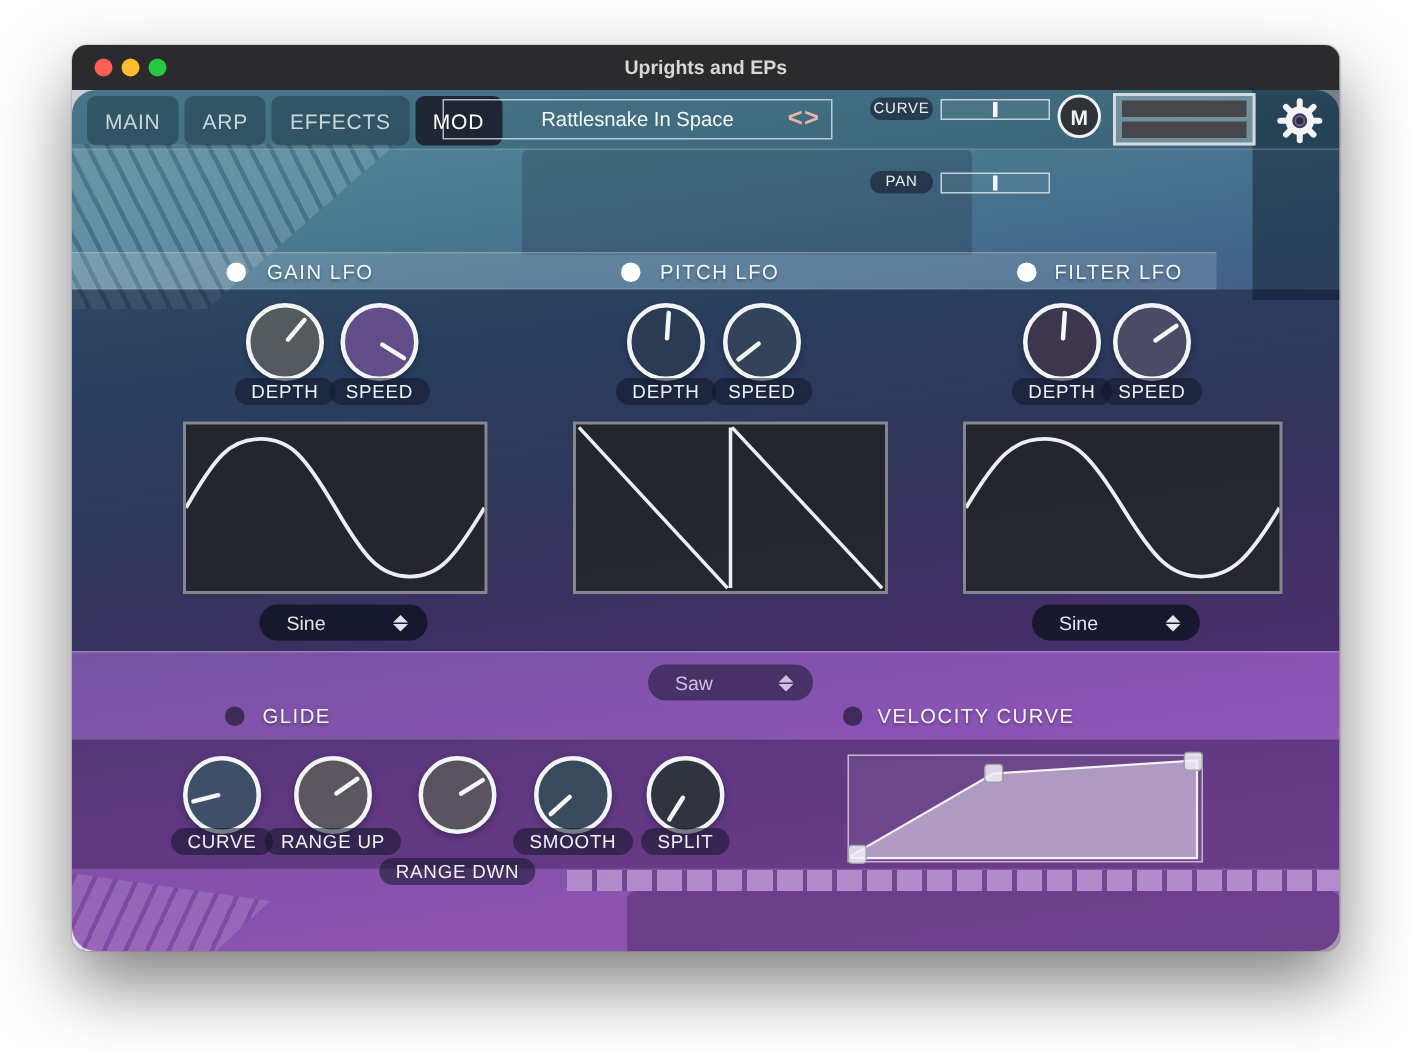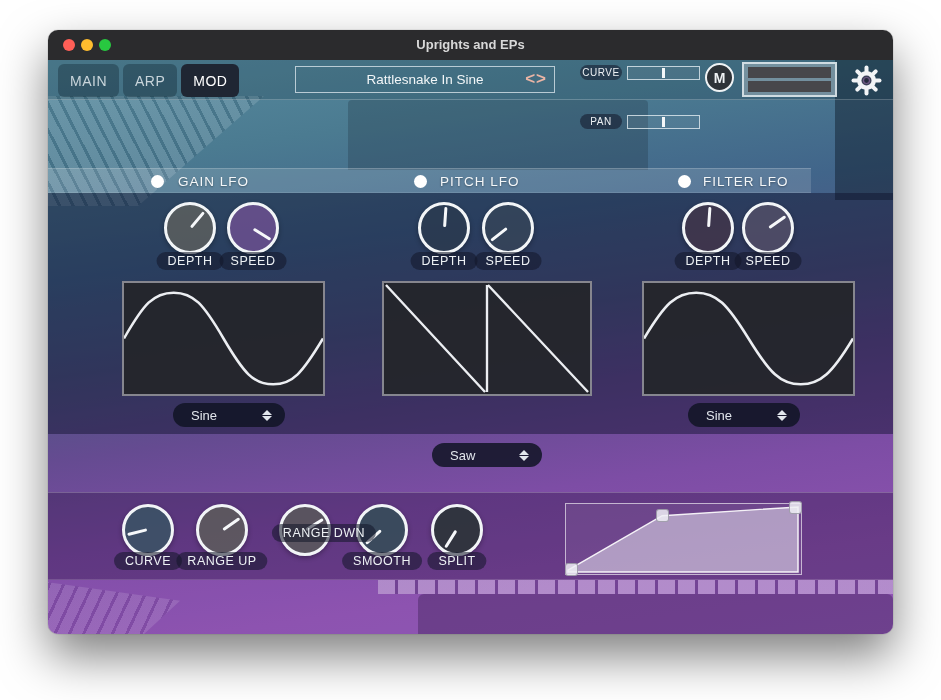--- a/index.html
+++ b/index.html
@@ -12,21 +12,21 @@
   .titlebar { position:relative; height:30px; background:#2b2b2d; }
   .traffic { position:absolute; top:9px; width:12px; height:12px; border-radius:50%; }
   .t-close { left:15px; background:#ff5f57; }
   .t-min   { left:33px; background:#febc2e; }
   .t-zoom  { left:51px; background:#28c840; }
   .titlebar-title { position:absolute; left:0; right:0; top:0; height:30px; line-height:30px;
     text-align:center; color:#d8d8d8; font-size:13px; font-weight:bold; }
 
   
   .plugin { position:relative; width:845px; height:574px;
-    background:linear-gradient(172deg,#578a9e 0%, #4b7b91 16%, #41658a 32%, #4e5584 46%, #654b91 58%, #7d4da5 72%, #8b52ae 86%, #8f57b2 100%); }
+    background:linear-gradient(172deg,#578a9e 0%, #4b7b91 16%, #41658a 32%, #4e5584 46%, #654b91 58%, #7d4da5 72%, #8b52ae 86%, #8f57b2 100%);border-radius:16px; }
 
   
   .deco { position:absolute; pointer-events:none; }
   .deco-keys-topleft { left:0; top:36px; width:300px; height:110px; opacity:.5;
     background:repeating-linear-gradient(63deg, rgba(235,244,248,.30) 0 9px, rgba(20,40,55,.22) 9px 12px);
     clip-path:polygon(0 0, 72% 0, 30% 100%, 0 100%); }
   .deco-piano-top { left:300px; top:40px; width:300px; height:70px; background:rgba(30,45,60,.28); border-radius:4px 4px 0 0; }
   .deco-dark-right { right:0; top:0; width:58px; height:140px; background:rgba(10,22,36,.45); }
   .deco-keys-footer { left:330px; top:520px; width:515px; height:14px; opacity:.65;
     background:repeating-linear-gradient(90deg, rgba(245,240,250,.55) 0 17px, rgba(70,40,100,.55) 17px 20px); }
@@ -124,25 +124,26 @@
       <div class="deco deco-dark-right"></div>
       <div class="footer-band"></div>
       <div class="deco deco-keys-footer"></div>
       <div class="deco deco-case-footer"></div>
       <div class="deco deco-keys-bottomleft"></div>
 
       <div class="header">
         <div class="tabs">
           <div class="tab">MAIN</div>
           <div class="tab">ARP</div>
+          <div class="tab">EFFECTS</div>
           <div class="tab active">MOD</div>
         </div>
 
         <div class="preset-box">
-          <span>Rattlesnake In Sine</span>
+          <span>Rattlesnake In Space</span>
           <span class="preset-arrows">
             <span>&lt;</span>
             <span>&gt;</span>
           </span>
         </div>
 
         <div class="pp-row" style="left:532px; top:5px;">
           <div class="pill pp-label">CURVE</div>
           <div class="pp-slider">
             <div class="pp-handle"></div>
@@ -250,41 +251,47 @@
           </span>
       </div>
       <div class="dropdown" style="left:640px; width:112px;">
         <span class="dd-value">Sine</span>
         <span class="dd-stepper">
             <i class="dd-up"></i>
             <i class="dd-down"></i>
           </span>
       </div>
 
+      <div class="glide-band">
+        <span class="led" style="left: 102px; background: rgba(38, 30, 60, 0.75);"></span>
+        <span class="band-label" style="left:127px;">GLIDE</span>
+        <span class="led" style="left: 514px; background: rgba(38, 30, 60, 0.75);"></span>
+        <span class="band-label" style="left:537px;">VELOCITY CURVE</span>
+      </div>
 
       <div class="glide-panel"></div>
 
       <div class="knob" style="left: 74px; top: 444px; background: rgba(58, 84, 100, 0.85);">
         <div class="knob-pointer" style="transform: rotate(256deg);"></div>
       </div>
       <div class="knob" style="left: 148px; top: 444px; background: rgba(92, 98, 86, 0.75);">
         <div class="knob-pointer" style="transform: rotate(55deg);"></div>
       </div>
       <div class="knob" style="left: 231px; top: 444px; background: rgba(88, 94, 84, 0.75);">
         <div class="knob-pointer" style="transform: rotate(58deg);"></div>
       </div>
       <div class="knob" style="left: 308px; top: 444px; background: rgba(55, 76, 90, 0.92);">
         <div class="knob-pointer" style="transform: rotate(228deg);"></div>
       </div>
       <div class="knob" style="left: 383px; top: 444px; background: rgba(45, 52, 58, 0.92);">
         <div class="knob-pointer" style="transform: rotate(212deg);"></div>
       </div>
       <div class="pill knob-label" style="left:100px; top:492px;">CURVE</div>
       <div class="pill knob-label" style="left:174px; top:492px;">RANGE UP</div>
-      <div class="pill knob-label" style="left:257px; top:464px;margin-left:19px;">RANGE DWN</div>
+      <div class="pill knob-label" style="left:257px; top:512px;">RANGE DWN</div>
       <div class="pill knob-label" style="left:334px; top:492px;">SMOOTH</div>
       <div class="pill knob-label" style="left:409px; top:492px;">SPLIT</div>
 
       <div class="vel-display">
         <svg viewBox="0 0 237 72" preserveAspectRatio="none">
           <polygon fill="rgba(240,240,248,0.50)" stroke="rgba(255,255,255,0.9)" stroke-width="1.5" points="2,68 97,12 234,3 234,70 2,70"></polygon>
         </svg>
         <div class="vel-handle" style="left:-1px; bottom:-2px;"></div>
         <div class="vel-handle" style="left:90px; top:5px;"></div>
         <div class="vel-handle" style="right:-1px; top:-3px;"></div>

